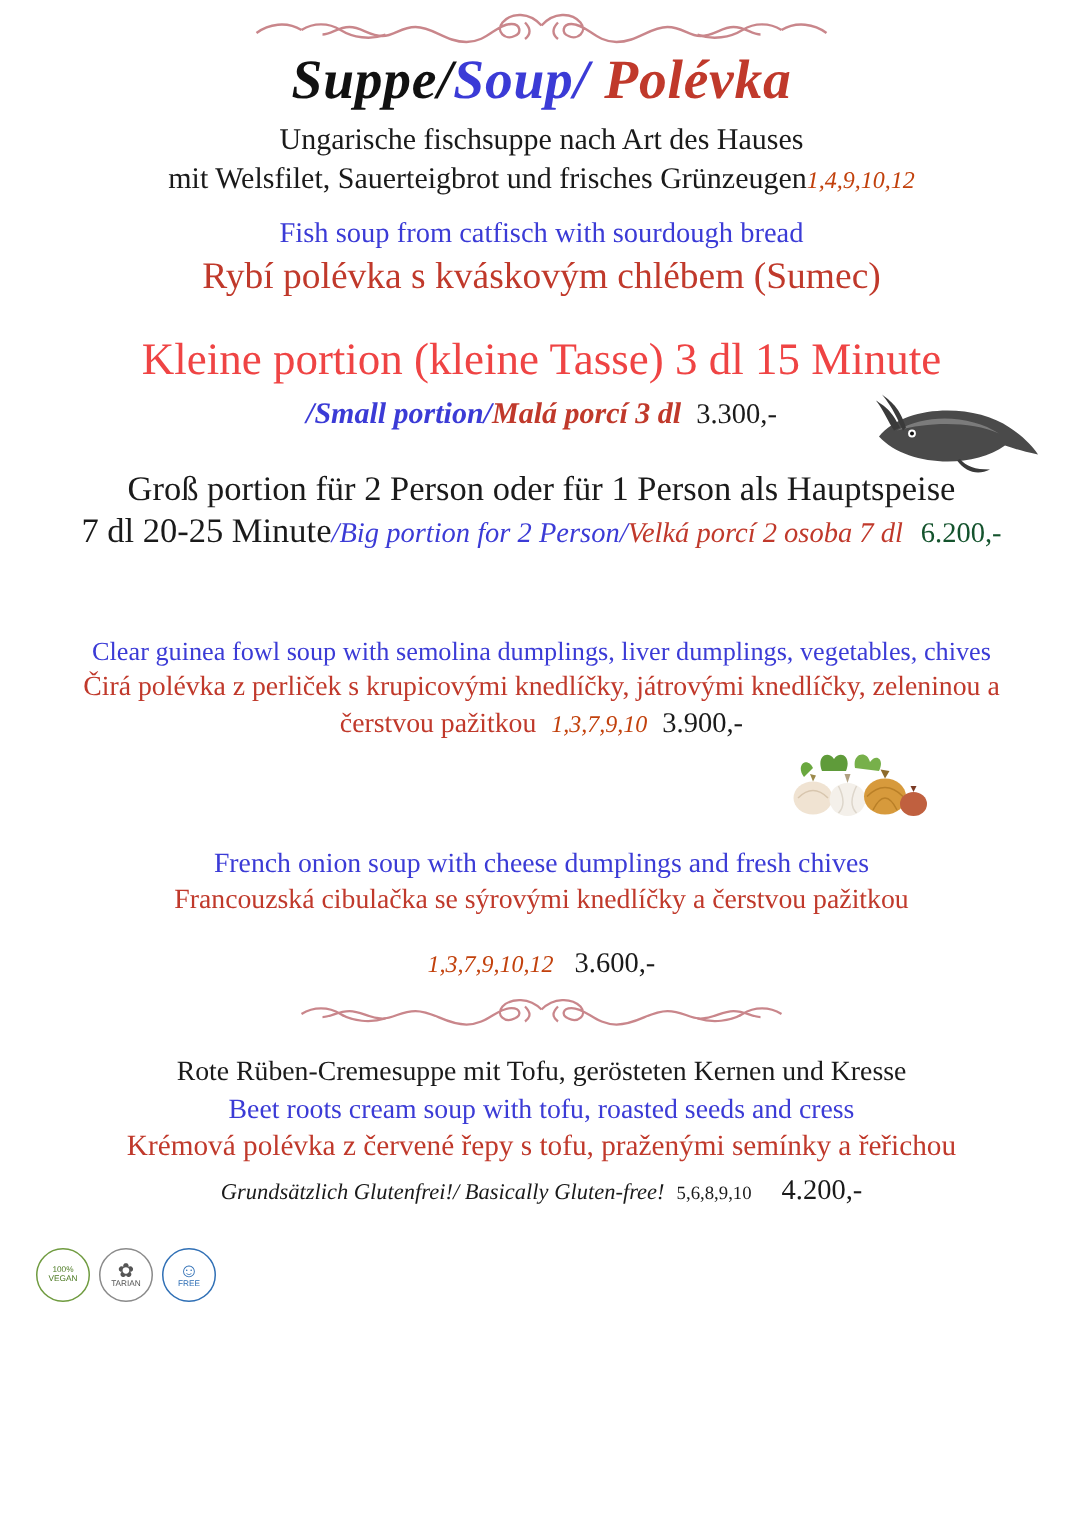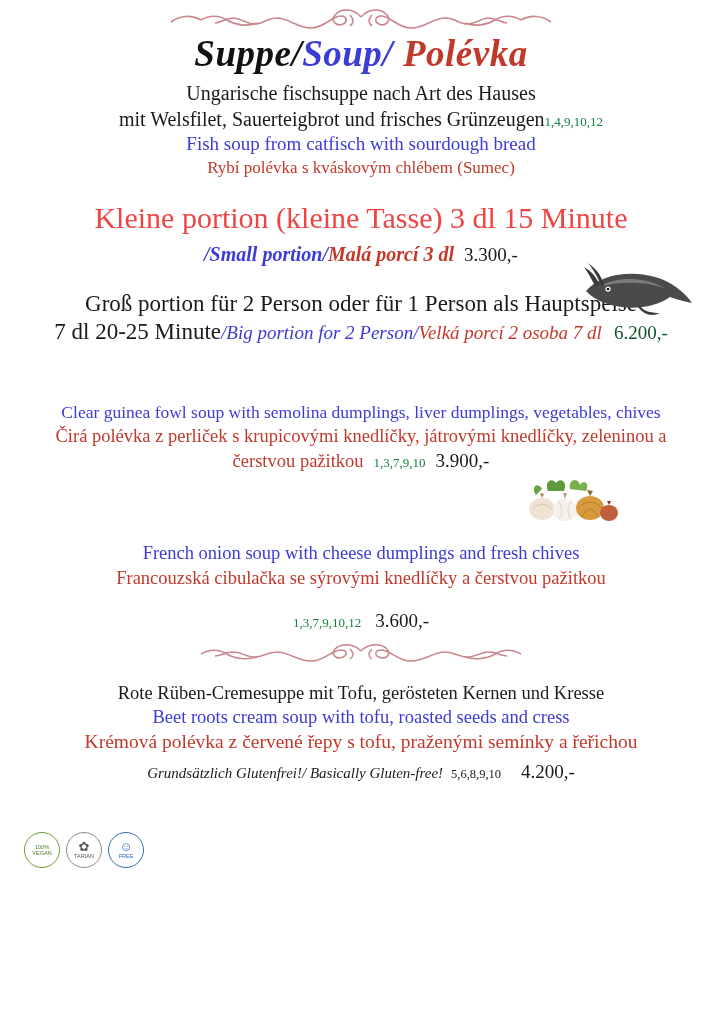--- a/index.html
+++ b/index.html
@@ -55,38 +55,39 @@
     font-size: 19px;
     line-height: 1.28;
   }
   .line-en {
     color: #3b3bd6;
     font-size: 19px;
     line-height: 1.30;
   }
   .line-cz {
     color: #c0392b;
-    font-size: 17px;
+    font-size: 25px;
     line-height: 1.30;
   }
   .allergens {
-    font-size: 13px;
-    color: #15803d;
+    font-size: 16px;
+    color: #c2410c;
     vertical-align: baseline;
+    font-style: italic;
   }
   .price {
     font-size: 19px;
     color: #1a1a1a;
   }
 
   
   .sec1 { margin-top: 4px; position: relative; }
   .sec1 .line-de { font-size: 20px; }
   .sec1 .l2 { white-space: nowrap; }
-  .sec1 .sub { margin-top: 0; }
+  .sec1 .sub { margin-top: 12px; }
   .sec1 .portion-title {
     font-size: 30px;
     margin-top: 22px;
     color: #ef4444;
   }
   .sec1 .small-portion {
     margin-top: 8px;
     font-size: 20px;
     font-style: italic;
     font-weight: bold;

